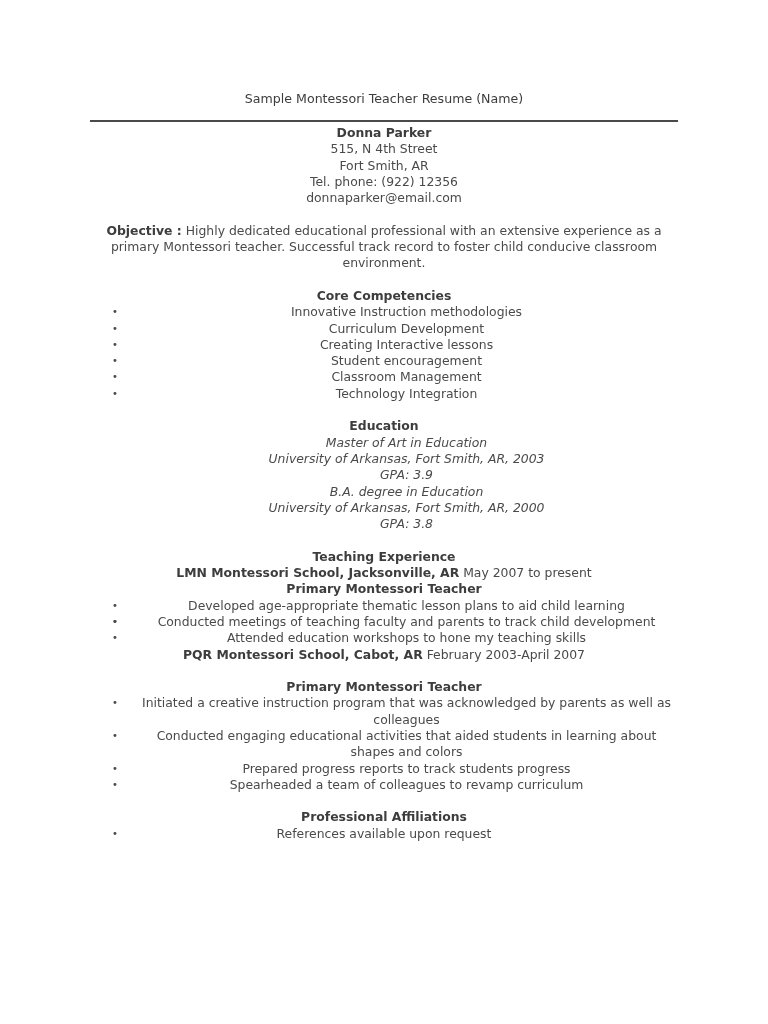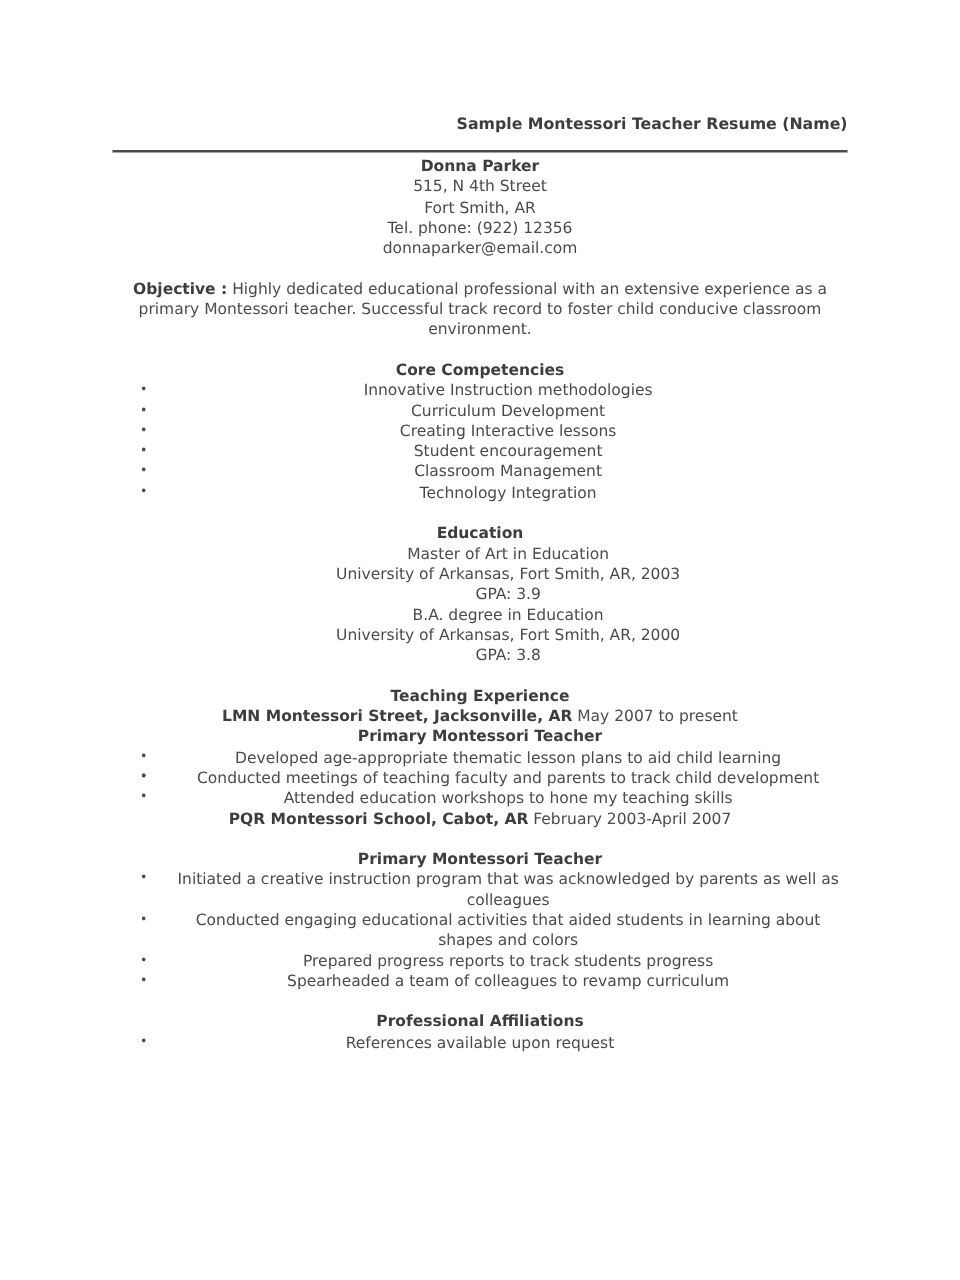--- a/index.html
+++ b/index.html
@@ -3,32 +3,32 @@
 <meta charset="utf-8">
 <style>
   html, body { margin: 0; padding: 0; background: #ffffff; }
   body {
     width: 768px; height: 1024px; position: relative; overflow: hidden;
     font-family: "DejaVu Sans", sans-serif; color: #4a4a4a;
     font-size: 12.4px; line-height: 16.3px;
   }
   .page { position: absolute; left: 90px; top: 0; width: 588px; }
   .title {
-    position: absolute; left: 0; top: 91px; width: 588px; text-align: right;
-    font-weight: bold; color: #3d3d3d; font-size: 12.6px;
+    position: absolute; left: 0; top: 91px; width: 588px; text-align: center;
+    font-weight: normal; color: #3d3d3d; font-size: 12.6px;
   }
   .rule { position: absolute; left: 0; top: 120px; width: 588px; height: 2px; background: #4a4a4a; }
   .content { position: absolute; left: 0; top: 125px; width: 588px; text-align: center; }
   .b { font-weight: bold; color: #3d3d3d; }
   .line { display: block; white-space: nowrap; }
   .gap { height: 16.3px; }
   ul { list-style: none; margin: 0; padding: 0; }
   li { position: relative; padding-left: 45px; }
   li .bullet { position: absolute; left: 22px; top: 0; font-size: 10px; }
-  .indent { padding-left: 45px; }
+  .indent { padding-left: 45px; font-style: italic; }
   .wrap { white-space: normal; }
 </style>
 </head>
 <body>
 
 <div class="page">
   <div class="title">Sample Montessori Teacher Resume (Name)</div>
   <div class="rule"></div>
 
   <div class="content">
@@ -63,21 +63,21 @@
       <span class="line indent">University of Arkansas, Fort Smith, AR, 2003</span>
       <span class="line indent">GPA: 3.9</span>
       <span class="line indent">B.A. degree in Education</span>
       <span class="line indent">University of Arkansas, Fort Smith, AR, 2000</span>
       <span class="line indent">GPA: 3.8</span>
     </div>
     <div class="gap"></div>
 
     <div>
       <span class="line b">Teaching Experience</span>
-      <span class="line"><span class="b">LMN Montessori Street, Jacksonville, AR</span><span> May 2007 to present</span></span>
+      <span class="line"><span class="b">LMN Montessori School, Jacksonville, AR</span><span> May 2007 to present</span></span>
       <span class="line b">Primary Montessori Teacher</span>
       <ul>
         <li><span class="bullet">•</span><span>Developed age-appropriate thematic lesson plans to aid child learning</span></li>
         <li><span class="bullet">•</span></li>
         <li><span class="bullet">•</span><span>Conducted meetings of teaching faculty and parents to track child development</span></li>
         <li><span class="bullet">•</span><span>Attended education workshops to hone my teaching skills</span></li>
       </ul>
       <span class="line"><span class="b">PQR Montessori School, Cabot, AR</span><span> February 2003-April 2007</span></span>
       <div class="gap"></div>
       <span class="line b">Primary Montessori Teacher</span>

